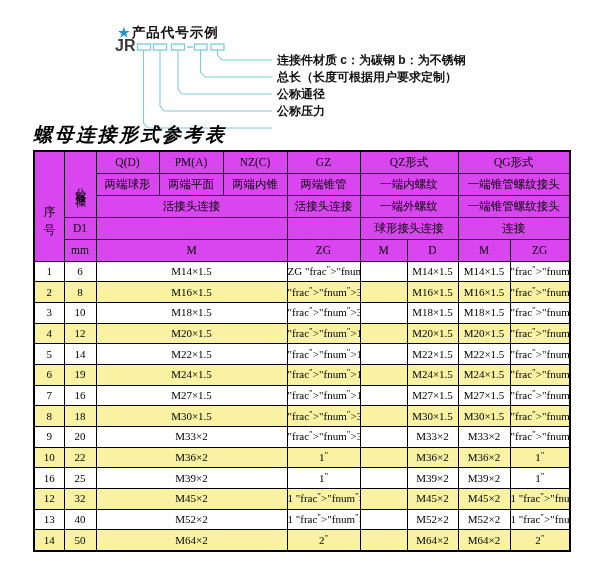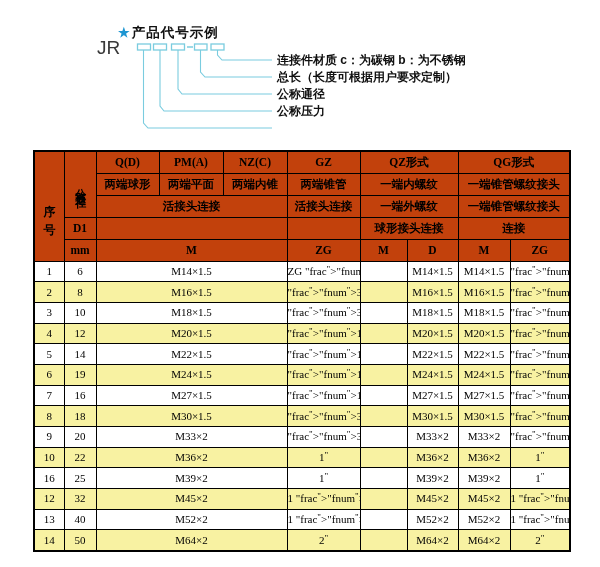--- a/index.html
+++ b/index.html
@@ -10,23 +10,23 @@
   }
 
   
   .diag-title {
     position:absolute; left:118px; top:24px;
     font-family:"Liberation Sans", sans-serif; font-weight:bold;
     font-size:13.5px; color:#111; letter-spacing:1px; white-space:nowrap;
   }
   .diag-title .star { color:#1e96d2; font-size:13px; letter-spacing:0; margin-right:2px; }
   .diag-jr {
-    position:absolute; left:97px; top:37px;
-    font-family:"Liberation Sans", sans-serif; font-weight:normal;
-    font-size:19px; color:#3a3a3a;
+    position:absolute; left:115px; top:37px;
+    font-family:"Liberation Sans", sans-serif; font-weight:bold;
+    font-size:16px; color:#3a3a3a;
   }
   .diag-svg { position:absolute; left:0; top:0; }
   .diag-label {
     position:absolute; left:277px; height:15px; line-height:15px;
     font-family:"Liberation Sans", sans-serif; font-weight:bold;
     font-size:12px; color:#111; white-space:nowrap;
   }
 
   
   .table-title {
@@ -39,21 +39,21 @@
   table.ref {
     position:absolute; left:33px; top:150px; width:537px;
     border-collapse:collapse; table-layout:fixed;
     border:2px solid #000;
   }
   table.ref th, table.ref td {
     border:1px solid #000; text-align:center; vertical-align:middle;
     padding:0; overflow:hidden; white-space:nowrap;
   }
   table.ref th {
-    background:#c2410c; font-weight:bold;
+    background:#d946ef; font-weight:normal;
     font-size:11.5px; color:#000; height:22px; line-height:1.05;
   }
   table.ref td {
     font-size:11px; color:#000; height:20.7px; line-height:1;
     background:#ffffff;
   }
   table.ref tbody tr.alt td { background:#f8f2a2; }
 
   .vert { writing-mode:vertical-rl; text-orientation:upright; display:inline-block; }
   .vert-wide  { letter-spacing:20px; padding-top:20px; font-size:12px; }
@@ -85,20 +85,21 @@
       <polyline points="160,50 160,106 164,111 272,111"></polyline>
       <polyline points="143.5,50 143.5,123 148,128 272,128"></polyline>
     </g>
   </svg>
 
   <div class="diag-label" style="top:70px">总长（长度可根据用户要求定制）</div>
   <div class="diag-label" style="top:53px">连接件材质  c：为碳钢  b：为不锈钢</div>
   <div class="diag-label" style="top:87px">公称通径</div>
   <div class="diag-label" style="top:104px">公称压力</div>
 
+  <div class="table-title">螺母连接形式参考表</div>
 
   <table class="ref">
     <colgroup>
       <col style="width:30px">
         <col style="width:32px">
       <col style="width:63px">
         <col style="width:64px">
         <col style="width:64px">
       <col style="width:73px">
       <col style="width:47px">

